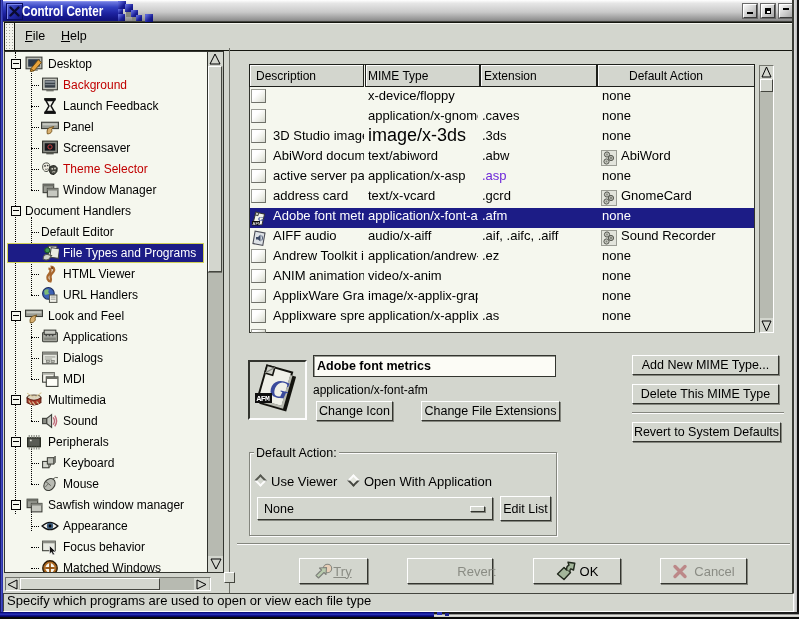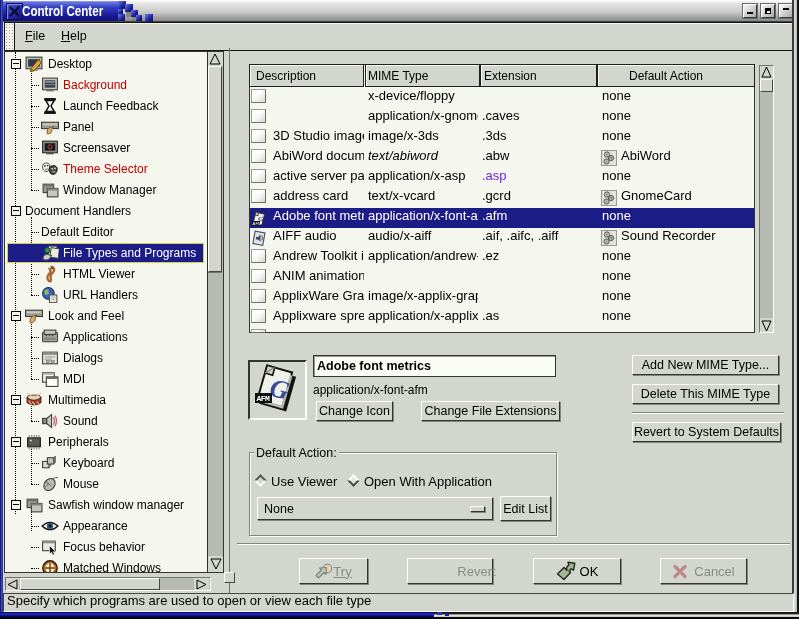--- a/index.html
+++ b/index.html
@@ -350,26 +350,26 @@
     <div class="abs" style="left:601px;top:69px;font-size:12px;color:#000;margin-left:28px;">Default Action</div>
 <div class="abs" style="left:251px;top:89px;width:15px;height:14px;background:linear-gradient(135deg,#ffffff 35%,#eceee6 70%,#d4d6ce);border:1px solid #9a9c94;border-right-color:#6e7068;border-bottom-color:#6e7068;"></div>
     <div class="abs" style="left:368px;top:85px;width:110px;height:20px;overflow:hidden;font-size:13px;color:#000;display:flex;align-items:center;white-space:nowrap;">x-device/floppy</div>
     <div class="abs" style="left:602px;top:85px;height:20px;font-size:13px;color:#000;display:flex;align-items:center;white-space:nowrap;">none</div>
 <div class="abs" style="left:251px;top:109px;width:15px;height:14px;background:linear-gradient(135deg,#ffffff 35%,#eceee6 70%,#d4d6ce);border:1px solid #9a9c94;border-right-color:#6e7068;border-bottom-color:#6e7068;"></div>
     <div class="abs" style="left:368px;top:105px;width:110px;height:20px;overflow:hidden;font-size:13px;color:#000;display:flex;align-items:center;white-space:nowrap;">application/x-gnome-app-info</div>
     <div class="abs" style="left:482px;top:105px;width:113px;height:20px;overflow:hidden;font-size:13px;color:#000;display:flex;align-items:center;white-space:nowrap;">.caves</div>
     <div class="abs" style="left:602px;top:105px;height:20px;font-size:13px;color:#000;display:flex;align-items:center;white-space:nowrap;">none</div>
 <div class="abs" style="left:251px;top:129px;width:15px;height:14px;background:linear-gradient(135deg,#ffffff 35%,#eceee6 70%,#d4d6ce);border:1px solid #9a9c94;border-right-color:#6e7068;border-bottom-color:#6e7068;"></div>
     <div class="abs" style="left:273px;top:125px;width:91px;height:20px;overflow:hidden;font-size:13px;color:#000;display:flex;align-items:center;white-space:nowrap;">3D Studio image</div>
-    <div class="abs" style="left:368px;top:125px;width:110px;height:20px;overflow:hidden;font-size:13px;color:#000;display:flex;align-items:center;white-space:nowrap;">image/x-3ds</div>
+    <div class="abs" style="left:368px;top:125px;width:110px;height:20px;overflow:hidden;font-size:18px;color:#000;display:flex;align-items:center;white-space:nowrap;">image/x-3ds</div>
     <div class="abs" style="left:482px;top:125px;width:113px;height:20px;overflow:hidden;font-size:13px;color:#000;display:flex;align-items:center;white-space:nowrap;">.3ds</div>
     <div class="abs" style="left:602px;top:125px;height:20px;font-size:13px;color:#000;display:flex;align-items:center;white-space:nowrap;">none</div>
 <div class="abs" style="left:251px;top:149px;width:15px;height:14px;background:linear-gradient(135deg,#ffffff 35%,#eceee6 70%,#d4d6ce);border:1px solid #9a9c94;border-right-color:#6e7068;border-bottom-color:#6e7068;"></div>
     <div class="abs" style="left:273px;top:145px;width:91px;height:20px;overflow:hidden;font-size:13px;color:#000;display:flex;align-items:center;white-space:nowrap;">AbiWord document</div>
-    <div class="abs" style="left:368px;top:145px;width:110px;height:20px;overflow:hidden;font-size:13px;color:#000;display:flex;align-items:center;white-space:nowrap;font-style:italic;">text/abiword</div>
+    <div class="abs" style="left:368px;top:145px;width:110px;height:20px;overflow:hidden;font-size:13px;color:#000;display:flex;align-items:center;white-space:nowrap;">text/abiword</div>
     <div class="abs" style="left:482px;top:145px;width:113px;height:20px;overflow:hidden;font-size:13px;color:#000;display:flex;align-items:center;white-space:nowrap;">.abw</div>
     <div class="abs" style="left:601px;top:150px;">
       <svg width="16" height="16" viewBox="0 0 16 16">
         <rect x="0.5" y="0.5" width="15" height="15" fill="#e2e4dc" stroke="#9a9c94"></rect>
         <circle cx="6" cy="4.5" r="2.6" fill="#c6c8c0" stroke="#55574f"></circle>
         <circle cx="6" cy="4.5" r="0.9" fill="#84867e"></circle>
         <circle cx="10" cy="8" r="2.6" fill="#b6b8b0" stroke="#55574f"></circle>
         <circle cx="10" cy="8" r="0.9" fill="#6e7068"></circle>
         <circle cx="5.5" cy="11.5" r="2.6" fill="#c6c8c0" stroke="#55574f"></circle>
         <circle cx="5.5" cy="11.5" r="0.9" fill="#84867e"></circle>
@@ -437,20 +437,21 @@
       </svg>
     </div>
     <div class="abs" style="left:621px;top:225px;height:20px;font-size:13px;color:#000;display:flex;align-items:center;white-space:nowrap;">Sound Recorder</div>
 <div class="abs" style="left:251px;top:249px;width:15px;height:14px;background:linear-gradient(135deg,#ffffff 35%,#eceee6 70%,#d4d6ce);border:1px solid #9a9c94;border-right-color:#6e7068;border-bottom-color:#6e7068;"></div>
     <div class="abs" style="left:273px;top:245px;width:91px;height:20px;overflow:hidden;font-size:13px;color:#000;display:flex;align-items:center;white-space:nowrap;">Andrew Toolkit inset</div>
     <div class="abs" style="left:368px;top:245px;width:110px;height:20px;overflow:hidden;font-size:13px;color:#000;display:flex;align-items:center;white-space:nowrap;">application/andrew-inset</div>
     <div class="abs" style="left:482px;top:245px;width:113px;height:20px;overflow:hidden;font-size:13px;color:#000;display:flex;align-items:center;white-space:nowrap;">.ez</div>
     <div class="abs" style="left:602px;top:245px;height:20px;font-size:13px;color:#000;display:flex;align-items:center;white-space:nowrap;">none</div>
 <div class="abs" style="left:251px;top:269px;width:15px;height:14px;background:linear-gradient(135deg,#ffffff 35%,#eceee6 70%,#d4d6ce);border:1px solid #9a9c94;border-right-color:#6e7068;border-bottom-color:#6e7068;"></div>
     <div class="abs" style="left:273px;top:265px;width:91px;height:20px;overflow:hidden;font-size:13px;color:#000;display:flex;align-items:center;white-space:nowrap;">ANIM animation</div>
+    <div class="abs" style="left:368px;top:265px;width:110px;height:20px;overflow:hidden;font-size:13px;color:#000;display:flex;align-items:center;white-space:nowrap;">video/x-anim</div>
     <div class="abs" style="left:602px;top:265px;height:20px;font-size:13px;color:#000;display:flex;align-items:center;white-space:nowrap;">none</div>
 <div class="abs" style="left:251px;top:289px;width:15px;height:14px;background:linear-gradient(135deg,#ffffff 35%,#eceee6 70%,#d4d6ce);border:1px solid #9a9c94;border-right-color:#6e7068;border-bottom-color:#6e7068;"></div>
     <div class="abs" style="left:273px;top:285px;width:91px;height:20px;overflow:hidden;font-size:13px;color:#000;display:flex;align-items:center;white-space:nowrap;">ApplixWare Graphics</div>
     <div class="abs" style="left:368px;top:285px;width:110px;height:20px;overflow:hidden;font-size:13px;color:#000;display:flex;align-items:center;white-space:nowrap;">image/x-applix-graphics</div>
     <div class="abs" style="left:602px;top:285px;height:20px;font-size:13px;color:#000;display:flex;align-items:center;white-space:nowrap;">none</div>
 <div class="abs" style="left:251px;top:309px;width:15px;height:14px;background:linear-gradient(135deg,#ffffff 35%,#eceee6 70%,#d4d6ce);border:1px solid #9a9c94;border-right-color:#6e7068;border-bottom-color:#6e7068;"></div>
     <div class="abs" style="left:273px;top:305px;width:91px;height:20px;overflow:hidden;font-size:13px;color:#000;display:flex;align-items:center;white-space:nowrap;">Applixware spreadsheet</div>
     <div class="abs" style="left:368px;top:305px;width:110px;height:20px;overflow:hidden;font-size:13px;color:#000;display:flex;align-items:center;white-space:nowrap;">application/x-applix-spreadsheet</div>
     <div class="abs" style="left:482px;top:305px;width:113px;height:20px;overflow:hidden;font-size:13px;color:#000;display:flex;align-items:center;white-space:nowrap;">.as</div>
     <div class="abs" style="left:602px;top:305px;height:20px;font-size:13px;color:#000;display:flex;align-items:center;white-space:nowrap;">none</div>

